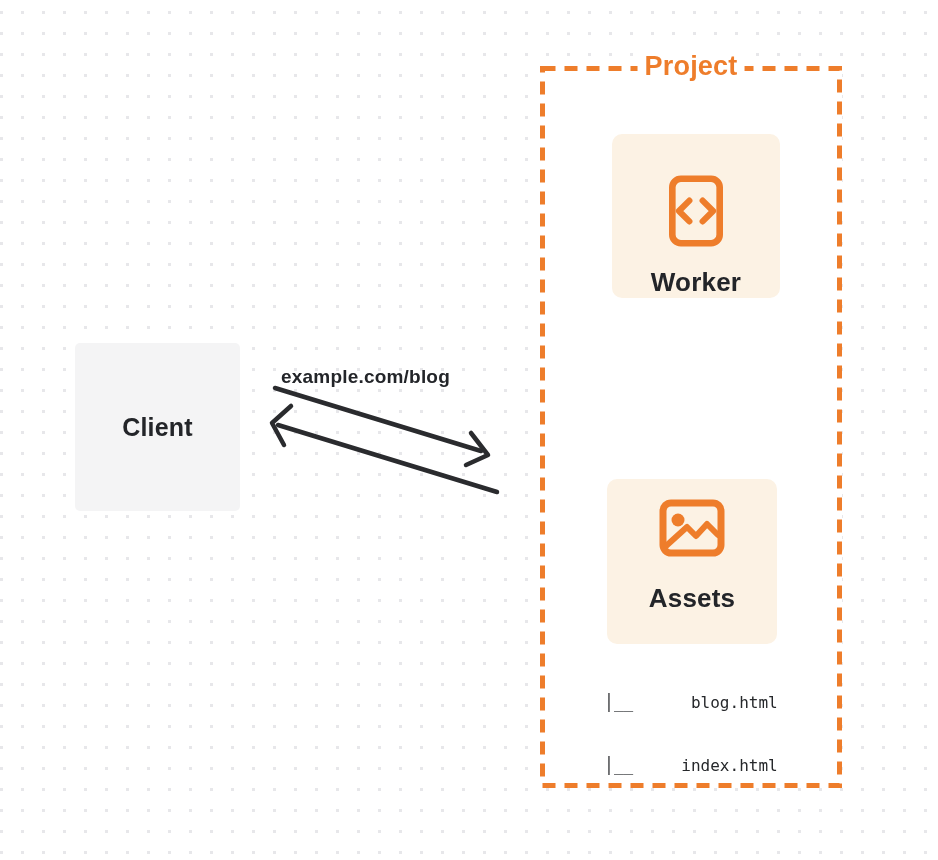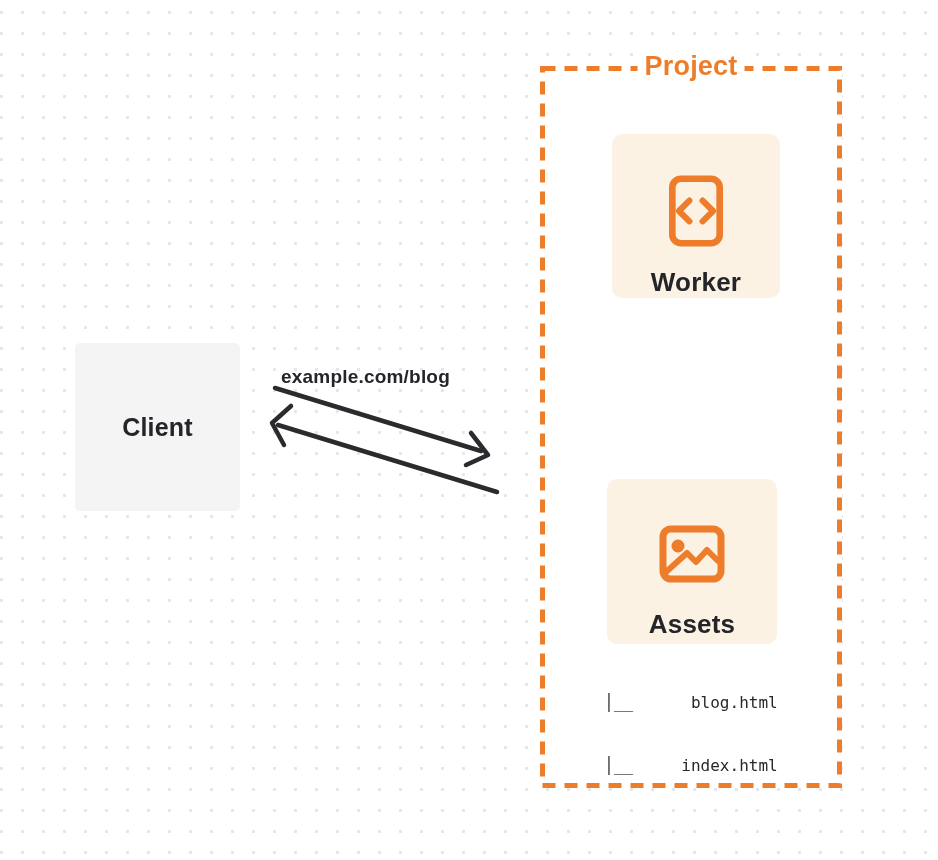--- a/index.html
+++ b/index.html
@@ -41,21 +41,21 @@
     position:absolute;top:-15px;left:50%;transform:translateX(-50%);
     background:#FFFFFF;padding:0 7px;
     font-size:27px;font-weight:700;color:var(--orange);letter-spacing:.2px;
     white-space:nowrap;
   }
   .card{
     position:absolute;background:var(--card-bg);border-radius:10px;
     display:flex;flex-direction:column;align-items:center;justify-content:flex-start;
   }
   .card-worker{left:72px;top:68px;width:168px;height:164px;padding-top:41px;}
-  .card-assets{left:67px;top:413px;width:170px;height:165px;padding-top:46px;}
+  .card-assets{left:67px;top:413px;width:170px;height:165px;padding-top:20px;}
   .card-label{font-size:26px;font-weight:700;color:var(--text-dark);letter-spacing:.2px;}
   .card-worker .card-label{margin-top:20px;}
   .card-assets .card-label{margin-top:26px;}
   .icon-box{display:block;}
   .file-tree{
     position:absolute;left:45px;top:584px;
     font-family:"DejaVu Sans Mono","Liberation Mono",monospace;
     font-size:16px;line-height:21px;color:#26282B;
     white-space:pre;
   }

